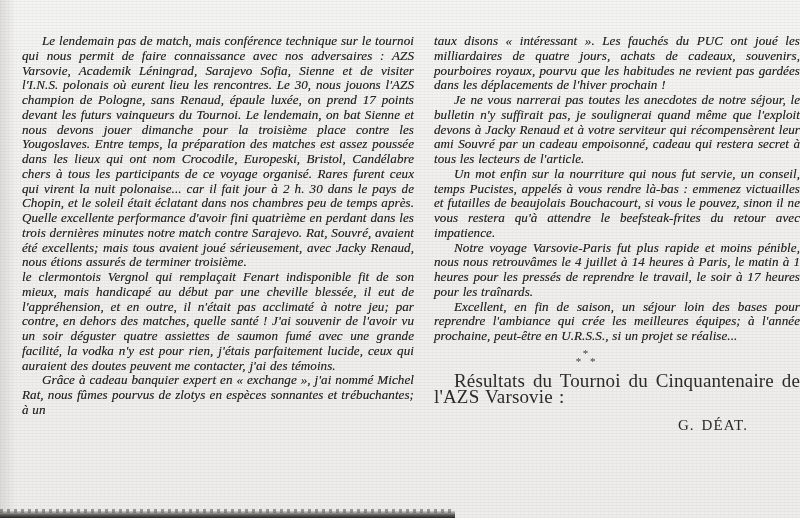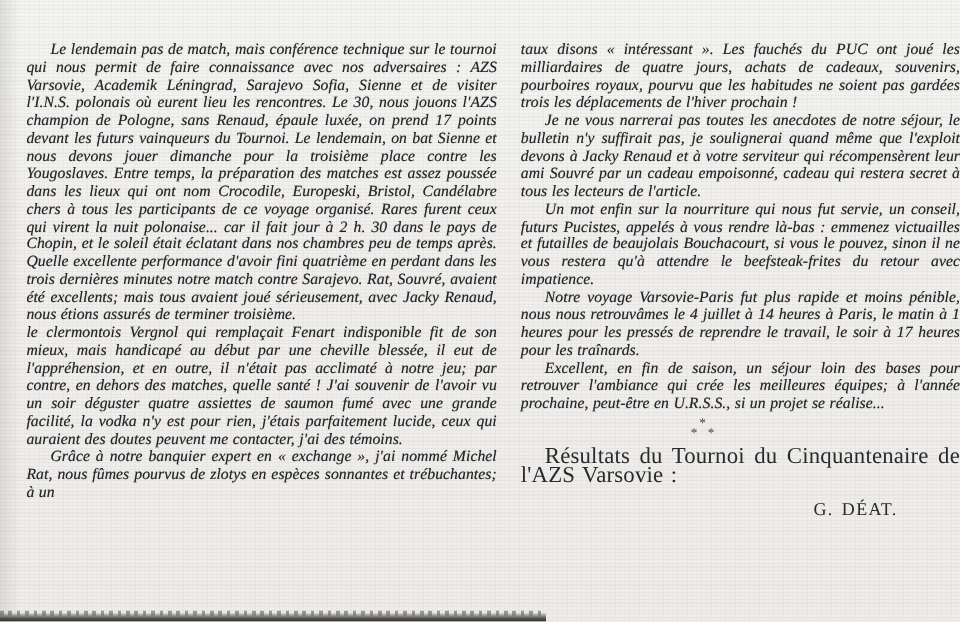--- a/index.html
+++ b/index.html
@@ -132,29 +132,29 @@
 
 <div id="page">
 
   <div id="left-margin-shade"></div>
 
   <div id="columns">
 
     <div class="column" id="col-left">
       <p class="ink">Le lendemain pas de match, mais conférence technique sur le tournoi qui nous permit de faire connaissance avec nos adversaires : AZS Varsovie, Academik Léningrad, Sarajevo Sofia, Sienne et de visiter l'I.N.S. polonais où eurent lieu les rencontres. Le 30, nous jouons l'AZS champion de Pologne, sans Renaud, épaule luxée, on prend 17 points devant les futurs vainqueurs du Tournoi. Le lendemain, on bat Sienne et nous devons jouer dimanche pour la troisième place contre les Yougoslaves. Entre temps, la préparation des matches est assez poussée dans les lieux qui ont nom Crocodile, Europeski, Bristol, Candélabre chers à tous les participants de ce voyage organisé. Rares furent ceux qui virent la nuit polonaise... car il fait jour à 2 h. 30 dans le pays de Chopin, et le soleil était éclatant dans nos chambres peu de temps après. Quelle excellente performance d'avoir fini quatrième en perdant dans les trois dernières minutes notre match contre Sarajevo. Rat, Souvré, avaient été excellents; mais tous avaient joué sérieusement, avec Jacky Renaud, nous étions assurés de terminer troisième.</p>
       <p class="ink cont">le clermontois Vergnol qui remplaçait Fenart indisponible fit de son mieux, mais handicapé au début par une cheville blessée, il eut de l'appréhension, et en outre, il n'était pas acclimaté à notre jeu; par contre, en dehors des matches, quelle santé ! J'ai souvenir de l'avoir vu un soir déguster quatre assiettes de saumon fumé avec une grande facilité, la vodka n'y est pour rien, j'étais parfaitement lucide, ceux qui auraient des doutes peuvent me contacter, j'ai des témoins.</p>
-      <p class="ink">Grâce à notre banquier expert en « exchange », j'ai nommé Michel Rat, nous fûmes pourvus de zlotys en espèces sonnantes et trébuchantes; à un</p>
+      <p class="ink">Grâce à cadeau banquier expert en « exchange », j'ai nommé Michel Rat, nous fûmes pourvus de zlotys en espèces sonnantes et trébuchantes; à un</p>
     </div>
 
     <div class="column" id="col-right">
-      <p class="ink cont">taux disons « intéressant ». Les fauchés du PUC ont joué les milliardaires de quatre jours, achats de cadeaux, souvenirs, pourboires royaux, pourvu que les habitudes ne soient pas gardées trois les déplacements de l'hiver prochain !</p>
+      <p class="ink cont">taux disons « intéressant ». Les fauchés du PUC ont joué les milliardaires de quatre jours, achats de cadeaux, souvenirs, pourboires royaux, pourvu que les habitudes ne revient pas gardées dans les déplacements de l'hiver prochain !</p>
       <p class="ink">Je ne vous narrerai pas toutes les anecdotes de notre séjour, le bulletin n'y suffirait pas, je soulignerai quand même que l'exploit devons à Jacky Renaud et à votre serviteur qui récompensèrent leur ami Souvré par un cadeau empoisonné, cadeau qui restera secret à tous les lecteurs de l'article.</p>
-      <p class="ink">Un mot enfin sur la nourriture qui nous fut servie, un conseil, futurs Pucistes, appelés à vous rendre là-bas : emmenez victuailles et futailles de beaujolais Bouchacourt, si vous le pouvez, sinon il ne vous restera qu'à attendre le beefsteak-frites du retour avec impatience.</p>
+      <p class="ink">Un mot enfin sur la nourriture qui nous fut servie, un conseil, temps Pucistes, appelés à vous rendre là-bas : emmenez victuailles et futailles de beaujolais Bouchacourt, si vous le pouvez, sinon il ne vous restera qu'à attendre le beefsteak-frites du retour avec impatience.</p>
       <p class="ink">Notre voyage Varsovie-Paris fut plus rapide et moins pénible, nous nous retrouvâmes le 4 juillet à 14 heures à Paris, le matin à 1 heures pour les pressés de reprendre le travail, le soir à 17 heures pour les traînards.</p>
-      <p class="ink">Excellent, en fin de saison, un séjour loin des bases pour retrouver l'ambiance qui crée les meilleures équipes; à l'année prochaine, peut-être en U.R.S.S., si un projet se réalise...</p>
+      <p class="ink">Excellent, en fin de saison, un séjour loin des bases pour reprendre l'ambiance qui crée les meilleures équipes; à l'année prochaine, peut-être en U.R.S.S., si un projet se réalise...</p>
 
       <div class="asterism">
         <span class="row1">*</span>
         <span class="row2">* *</span>
       </div>
 
       <div class="results">
         <p class="roman">Résultats du Tournoi du Cinquantenaire de l'AZS Varsovie :</p>
       </div>
 

